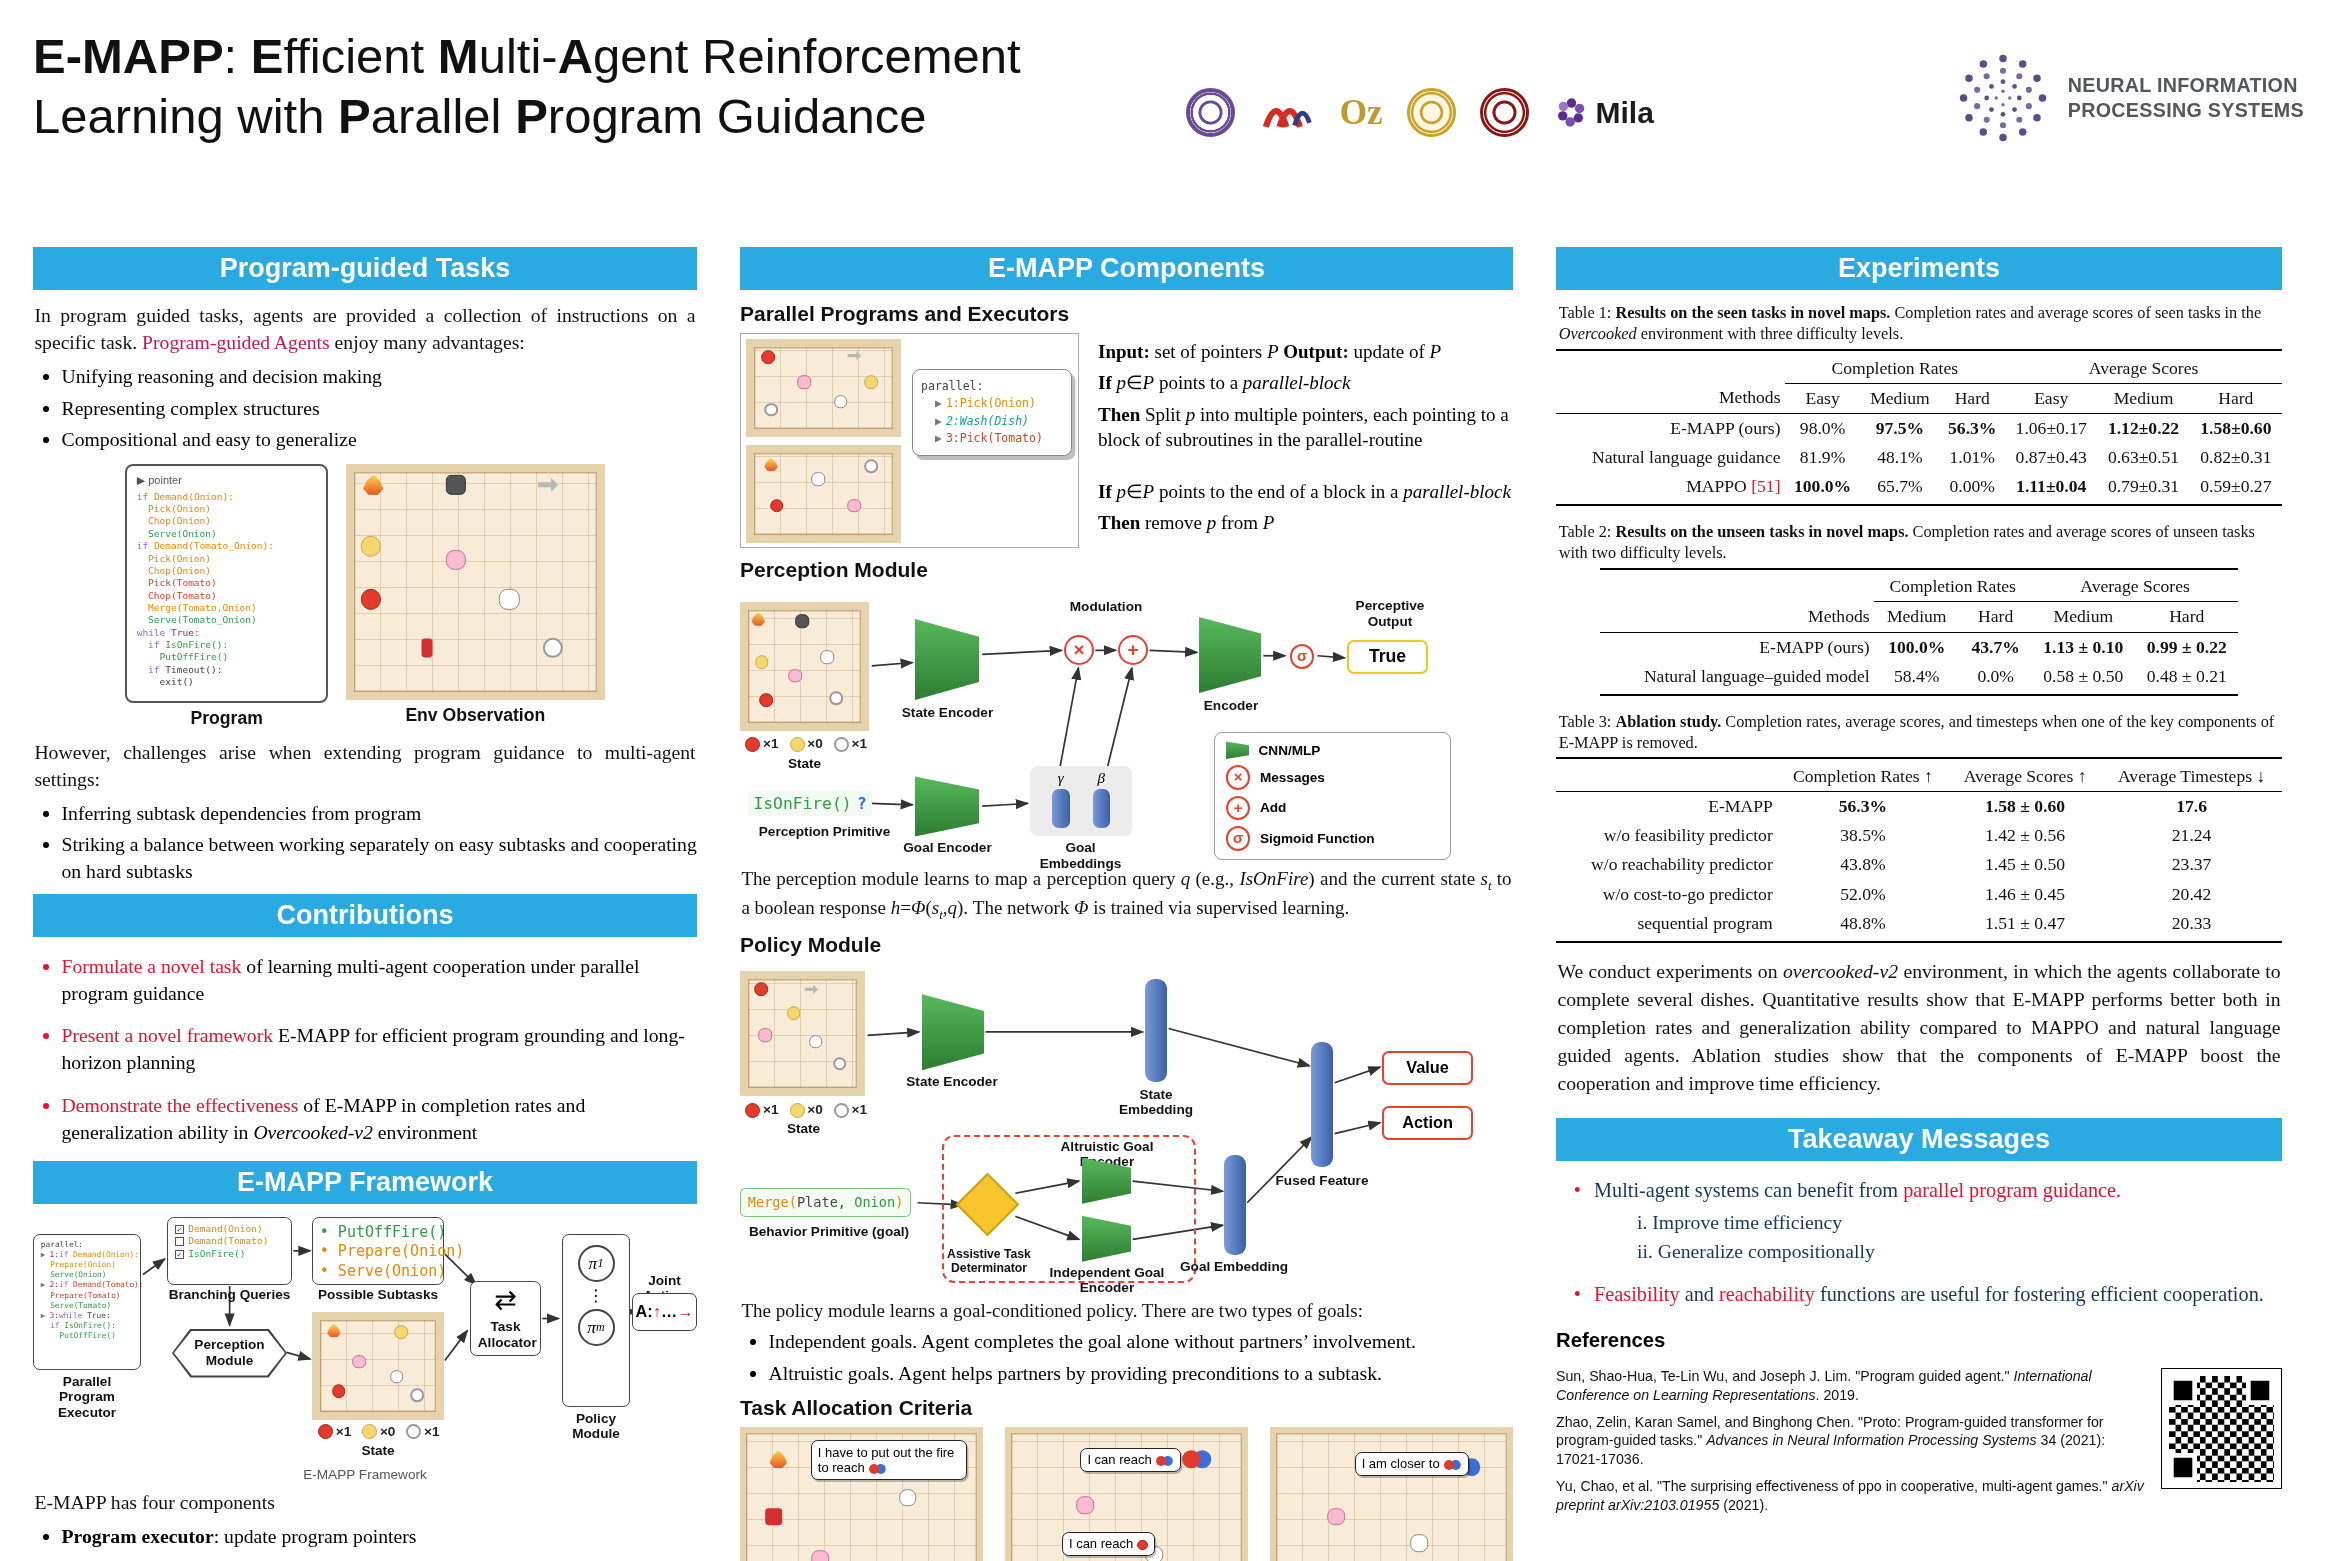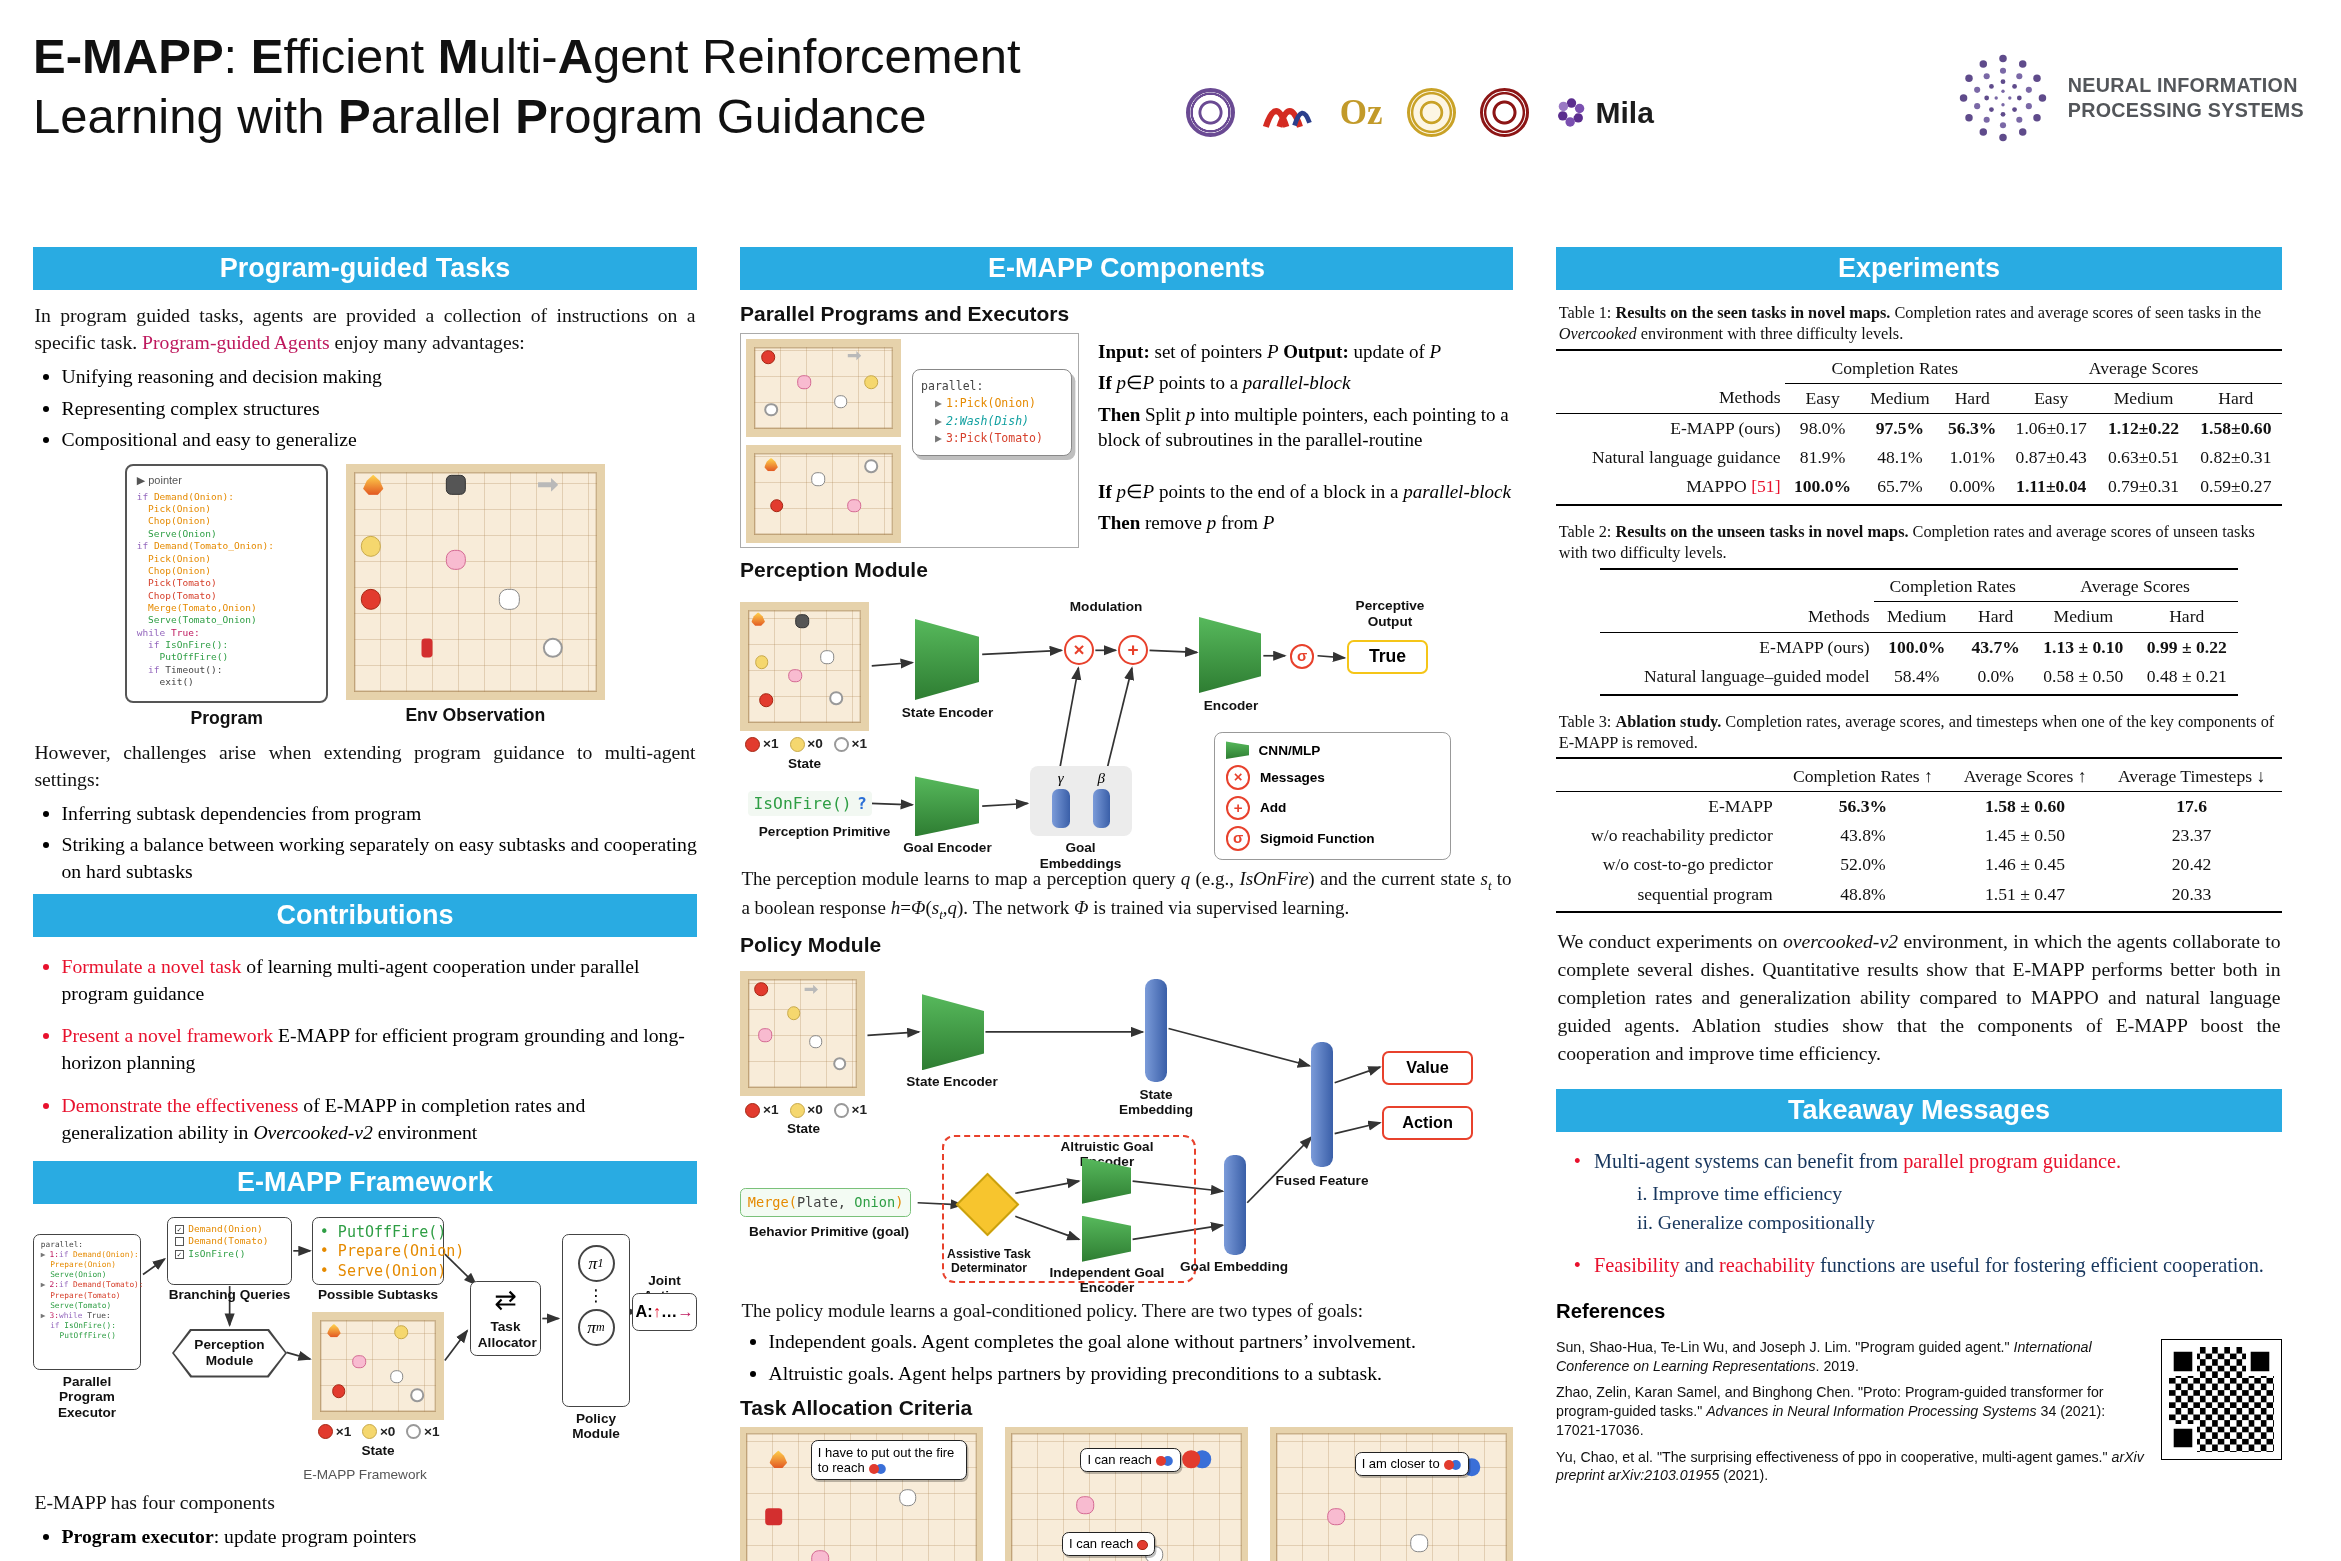--- a/index.html
+++ b/index.html
@@ -750,20 +750,26 @@
           </tr>
         </thead>
         <tbody>
             <tr>
               <td>E-MAPP</td>
               <td><span class="c-b">56.3%</span></td>
               <td><span class="c-b">1.58 ± 0.60</span></td>
               <td><span class="c-b">17.6</span></td>
             </tr>
             <tr>
+              <td>w/o feasibility predictor</td>
+              <td>38.5%</td>
+              <td>1.42 ± 0.56</td>
+              <td>21.24</td>
+            </tr>
+            <tr>
               <td>w/o reachability predictor</td>
               <td>43.8%</td>
               <td>1.45 ± 0.50</td>
               <td>23.37</td>
             </tr>
             <tr>
               <td>w/o cost-to-go predictor</td>
               <td>52.0%</td>
               <td>1.46 ± 0.45</td>
               <td>20.42</td>

